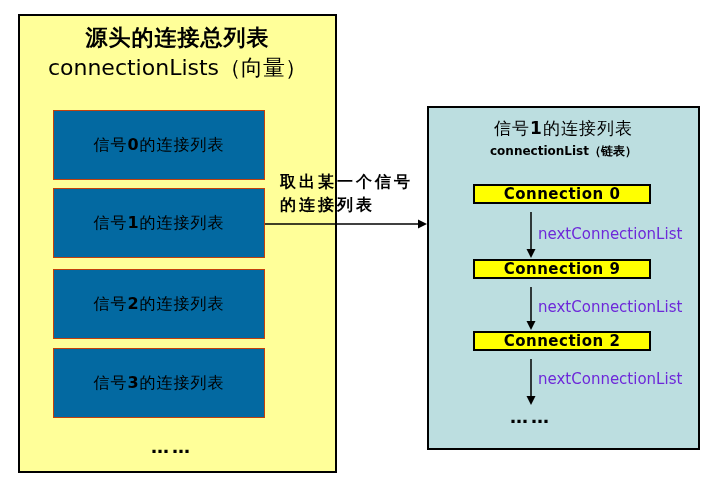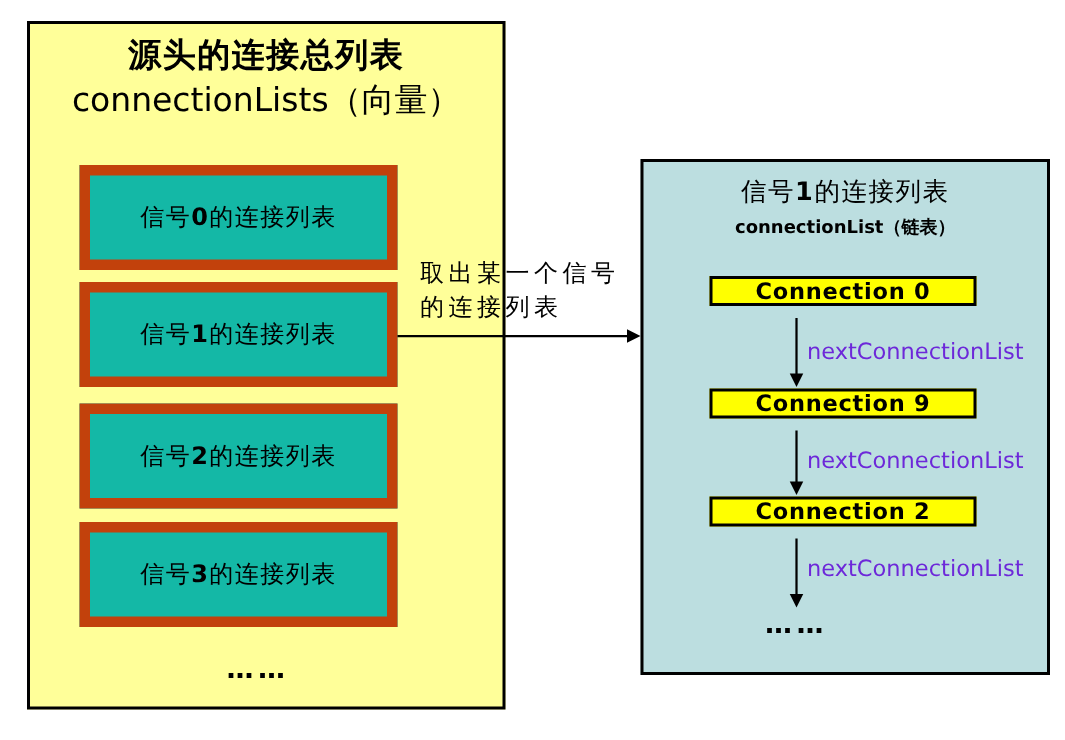--- a/index.html
+++ b/index.html
@@ -11,32 +11,32 @@
   .panel-left{
     position:absolute;left:18px;top:14px;width:319px;height:459px;
     background:#FFFF99;border:2px solid #000;box-sizing:border-box;padding-left:20px;
   }
   .lt1{position:absolute;left:0;right:0;top:7px;text-align:center;
        font-size:22px;font-weight:bold;line-height:30px;letter-spacing:1px;}
   .lt2{position:absolute;left:0;right:0;top:37px;text-align:center;
        font-size:22px;font-weight:normal;line-height:30px;}
   .slot{
     position:absolute;left:33px;width:212px;height:70px;
-    background:#14b8a6;border:7px solid #c2410c;box-sizing:border-box;
+    background:#0369a1;border:1px solid #c2410c;box-sizing:border-box;
     display:flex;align-items:center;justify-content:center;
     font-size:16px;letter-spacing:1px;
   }
   .ellipsis-left{
     position:absolute;left:46px;top:420px;width:212px;text-align:center;
     font-size:18px;font-weight:bold;letter-spacing:3px;
   }
   
   .mid-label{
     position:absolute;left:280px;top:170px;font-size:16px;line-height:23px;
-    letter-spacing:3px;white-space:nowrap;z-index:6;
+    letter-spacing:3px;white-space:nowrap;z-index:6;font-weight:bold;
   }
   
   .panel-right{
     position:absolute;left:427px;top:106px;width:273px;height:344px;
     background:#BCDEE0;border:2px solid #000;box-sizing:border-box;
   }
   .rt1{position:absolute;left:0;right:0;top:9px;text-align:center;
        font-size:17px;line-height:23px;letter-spacing:1px;}
   .rt2{position:absolute;left:0;right:0;top:32px;text-align:center;
        font-size:12px;font-weight:bold;line-height:23px;}

